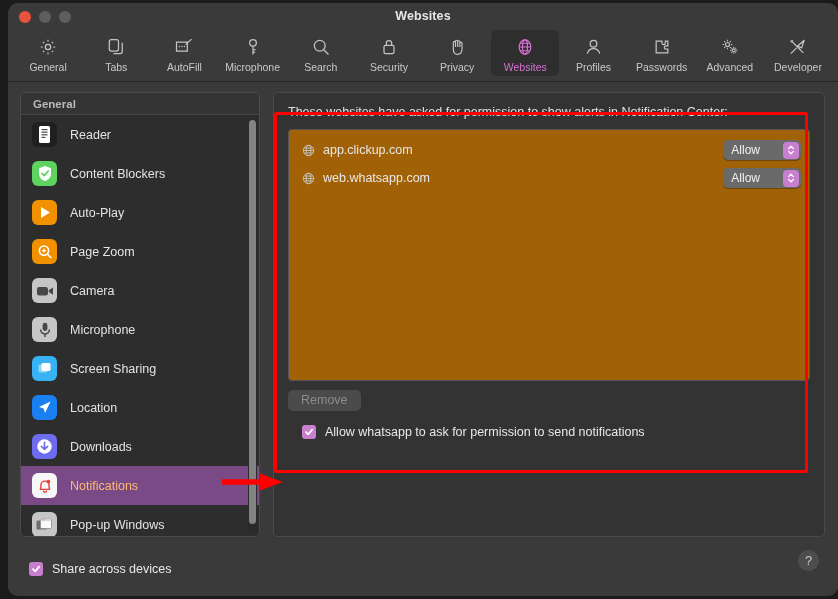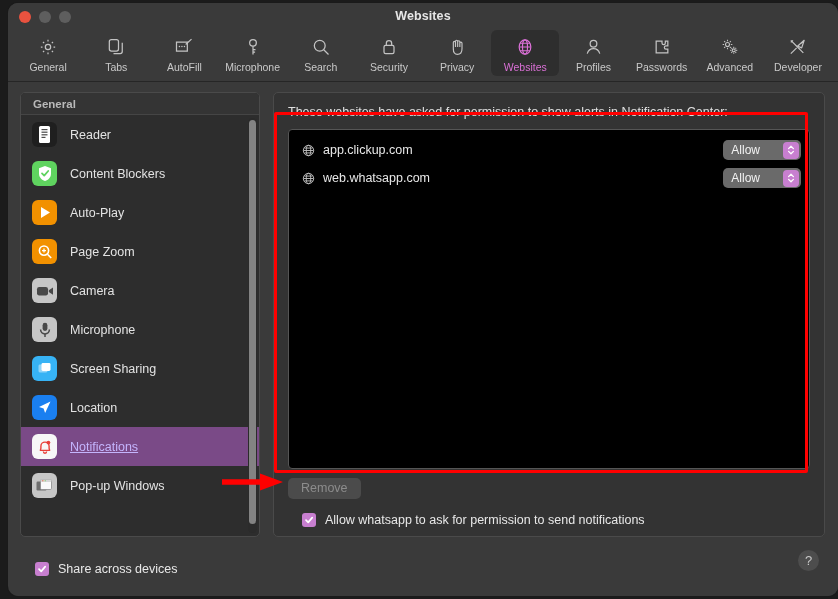--- a/index.html
+++ b/index.html
@@ -152,21 +152,21 @@
     display: flex;
     align-items: center;
     justify-content: center;
     overflow: hidden;
   }
   .sb-label {
     font-size: 12.5px;
     color: #e3e3e3;
     white-space: nowrap;
   }
-  .sb-item.selected .sb-label { color: #c4b5fd; text-decoration: underline; }
+  .sb-item.selected .sb-label { color: #fdba74; }
 
   .sb-scroll {
     position: absolute;
     right: 2px;
     top: 25px;
     width: 9px;
     height: 415px;
     border-radius: 5px;
     background: #2b2b2b;
   }
@@ -191,22 +191,22 @@
     box-sizing: border-box;
     padding: 12px 14px 12px 14px;
     position: relative;
   }
   .panel-desc {
     font-size: 12.5px;
     color: #e0e0e0;
     margin-bottom: 10px;
   }
   .site-list {
-    height: 340px;
-    background: #000000;
+    height: 252px;
+    background: #a16207;
     border: 1px solid #555555;
     border-radius: 4px;
     box-sizing: border-box;
     padding: 6px 0 0 0;
     overflow: hidden;
   }
   .site-row {
     display: flex;
     align-items: center;
     height: 28px;
@@ -290,21 +290,20 @@
 
   
   .footer {
     position: relative;
     height: 55px;
     background: #3a3a3a;
     display: flex;
     align-items: center;
     padding-left: 21px;
     box-sizing: border-box;
-    margin-left: 6px;
   }
   .footer-text {
     font-size: 12.5px;
     color: #e8e8e8;
   }
   .help-btn {
     position: absolute;
     right: 19px;
     top: 9px;
     width: 21px;
@@ -569,20 +568,29 @@
 
         <div class="sb-item">
           <div class="sb-icon" style="background:#1a7ff0;">
             <svg width="17" height="17" viewBox="0 0 17 17">
               <path d="M14.5 2.5L3 8.1l4.6 1.4L9.1 14z" fill="#ffffff"></path>
             </svg>
           </div>
           <div class="sb-label">Location</div>
         </div>
 
+        <div class="sb-item">
+          <div class="sb-icon" style="background:#6d6bf0;">
+            <svg width="19" height="19" viewBox="0 0 19 19">
+              <circle cx="9.5" cy="9.5" r="7.2" fill="#ffffff"></circle>
+              <path d="M9.5 5.4v7 M6.4 9.4l3.1 3.1 3.1-3.1" stroke="#6d6bf0" stroke-width="1.6" fill="none" stroke-linecap="round" stroke-linejoin="round"></path>
+            </svg>
+          </div>
+          <div class="sb-label">Downloads</div>
+        </div>
 
         <div class="sb-item selected">
           <div class="sb-icon" style="background:#f7f7f7;">
             <svg width="18" height="18" viewBox="0 0 18 18" fill="none" stroke="#e8403a" stroke-width="1.4">
               <path d="M4.4 12.4c0-.8.5-1.1.5-2.6V8.2a4.1 4.1 0 0 1 8.2 0v1.6c0 1.5.5 1.8.5 2.6z" stroke-linejoin="round"></path>
               <path d="M7.4 13.6a1.6 1.6 0 0 0 3.2 0"></path>
               <circle cx="12.4" cy="4.6" r="1.9" fill="#e8403a" stroke="none"></circle>
             </svg>
           </div>
           <div class="sb-label">Notifications</div>

